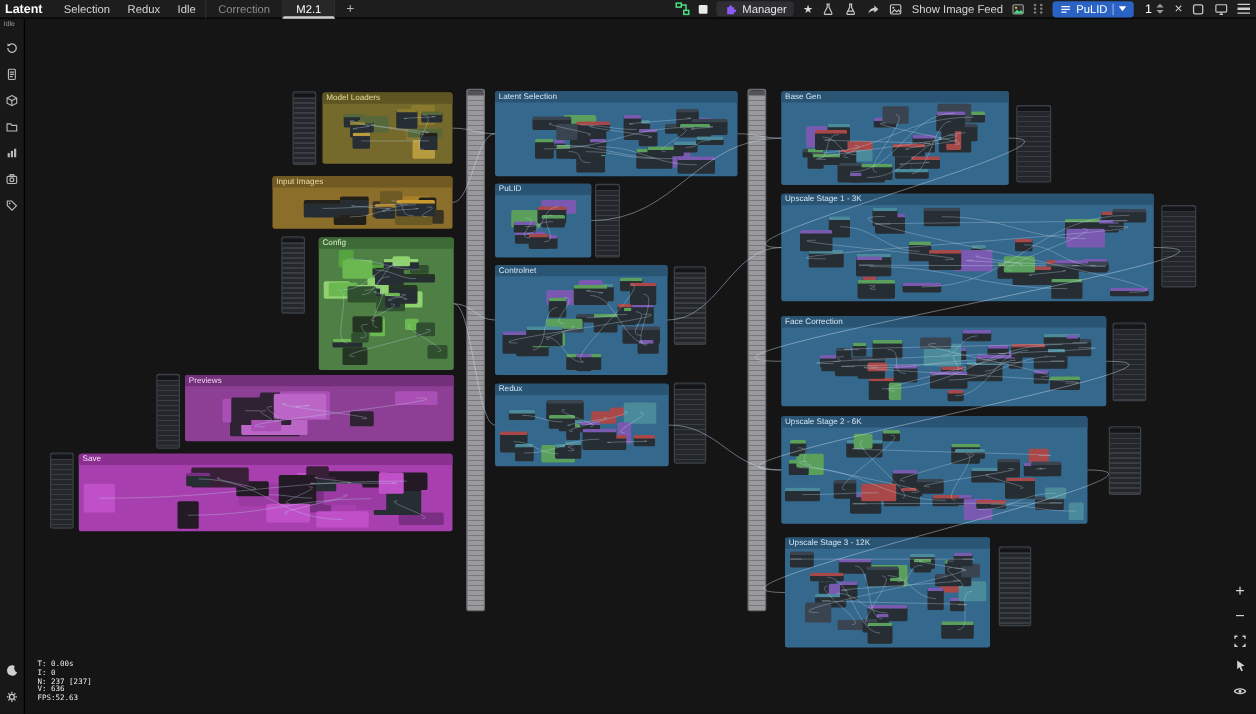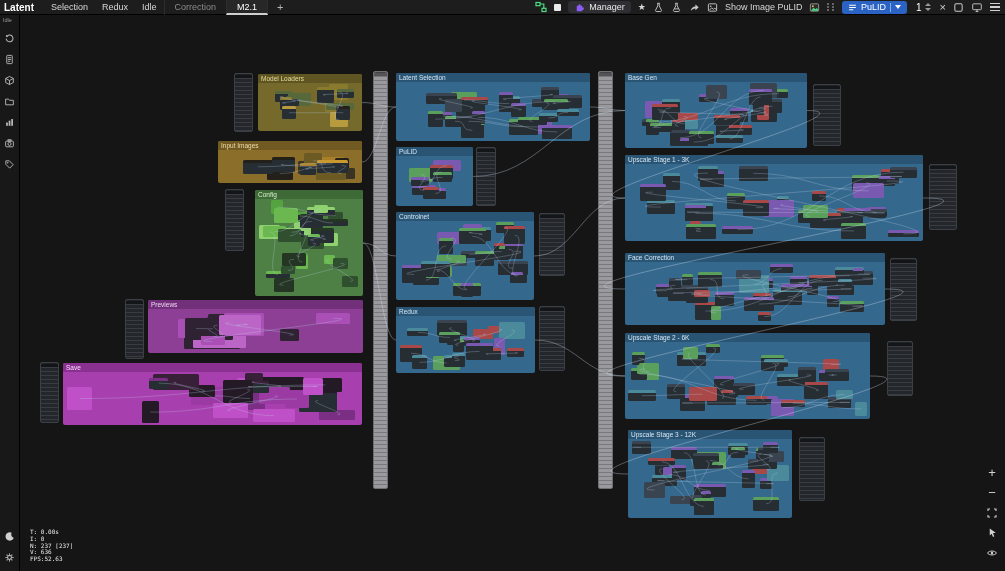--- a/index.html
+++ b/index.html
@@ -103,21 +103,21 @@
     <button>
       <svg width="11" height="11" viewBox="0 0 12 12" fill="#c9c9c9">
           <path d="M7 2.6 L10.6 5.8 L7 9 V7 C4.6 7 3.2 8 2 9.6 C2.3 6.4 4.4 4.9 7 4.8 Z"></path>
         </svg>
     </button>
     <svg width="11" height="11" viewBox="0 0 12 12" fill="none" stroke="#c9c9c9" stroke-width="1">
         <rect x="1.5" y="2" width="9" height="8" rx="1"></rect>
         <circle cx="4" cy="4.6" r="0.9" fill="#c9c9c9" stroke="none"></circle>
         <path d="M2.5 9 L5 6.4 L7 8 L8.6 6.6 L10 8.4"></path>
       </svg>
-    <span>Show Image PuLID</span>
+    <span>Show Image Feed</span>
     <button>
       <svg width="11" height="11" viewBox="0 0 12 12">
           <rect x="1.5" y="2" width="9" height="8" rx="1" fill="#2c2c2c" stroke="#9a9a9a" stroke-width="1"></rect>
           <circle cx="4.2" cy="4.6" r="1" fill="#eec04a"></circle>
           <path d="M2 9.6 L5 6.4 L7 8 L8.6 6.6 L10 8.4 V9.6 Z" fill="#4ade80"></path>
         </svg>
     </button>
     <div class="draghandle">
         <i></i>
         <i></i>

